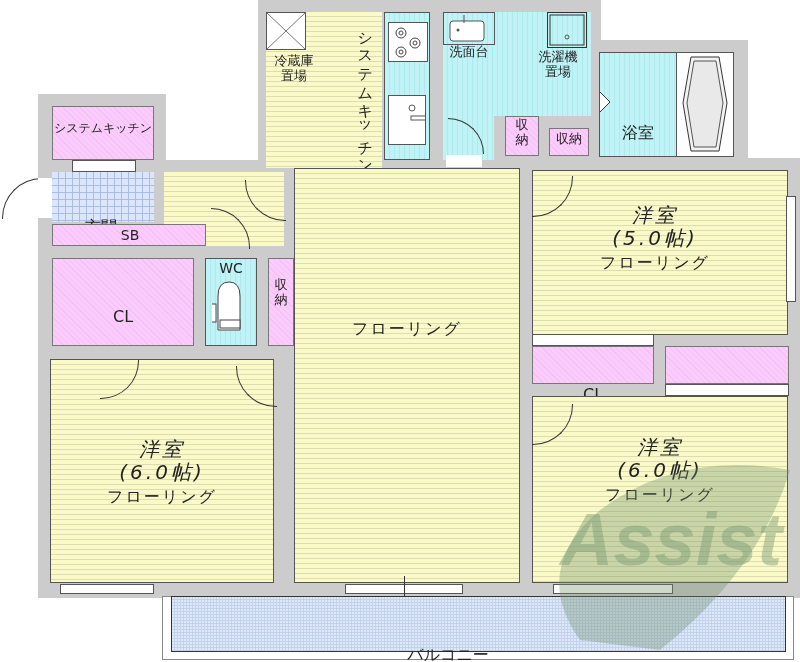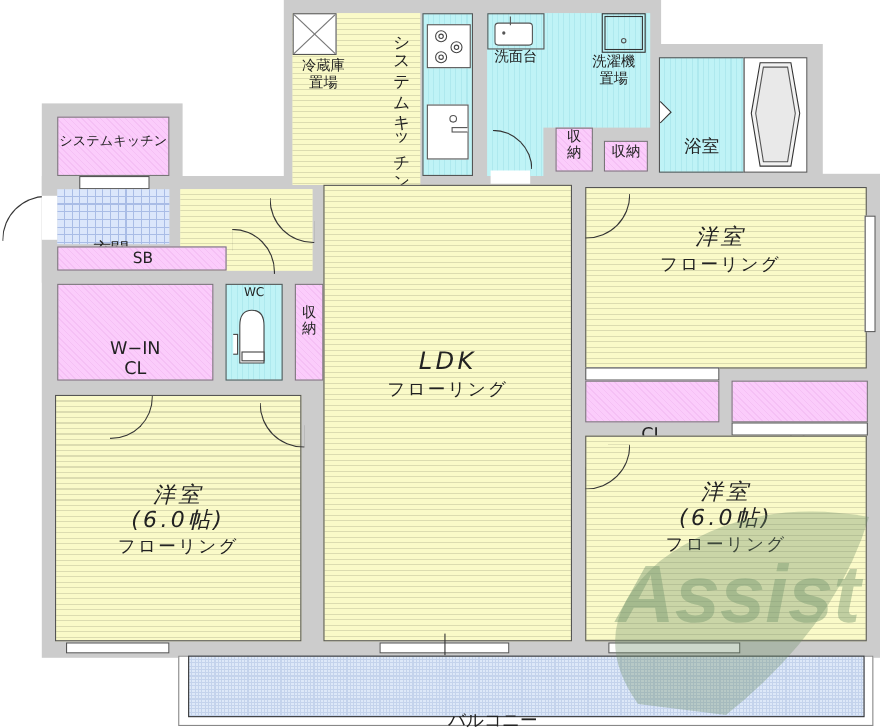--- a/index.html
+++ b/index.html
@@ -138,26 +138,25 @@
 
 <div class="abs floor" style="left:164px;top:172px;width:120px;height:74px;"></div>
 <div class="door-arc" style="left:245px;top:180px;width:40px;height:40px;border-width:0 0 1px 1px;border-radius:0 0 0 40px;"></div>
 <div class="door-arc" style="left:211px;top:208px;width:38px;height:40px;border-width:1px 1px 0 0;border-radius:0 40px 0 0;"></div>
 
 <div class="abs storage" style="left:52px;top:224px;width:154px;height:22px;"></div>
 <div class="lbl lbl-sm" style="left:100px;top:227px;width:60px;font-size:14px;">SB</div>
 
 <div class="abs storage" style="left:52px;top:258px;width:142px;height:88px;"></div>
 <div class="lbl lbl-mid" style="left:60px;top:276px;width:126px;letter-spacing:0;">
-  <div>W−IN</div>
   <div>CL</div>
 </div>
 
 <div class="abs wet" style="left:205px;top:258px;width:52px;height:88px;border:1px solid #555;"></div>
-<div class="lbl lbl-sm" style="left:205px;top:260px;width:52px;font-size:11px;">WC</div>
+<div class="lbl lbl-sm" style="left:205px;top:260px;width:52px;font-size:14px;">WC</div>
 <svg class="abs" width="34" height="54" style="left:212px;top:280px;">
   <path d="M6,50 L6,16 Q6,2 17,2 Q28,2 28,16 L28,50 Z" fill="#fff" stroke="#444"></path>
   <rect x="-2" y="24" width="6" height="18" fill="#fff" stroke="#444"></rect>
   <rect x="8" y="40" width="20" height="8" fill="#fff" stroke="#444"></rect>
 </svg>
 
 <div class="abs storage" style="left:268px;top:258px;width:26px;height:88px;"></div>
 <div class="lbl lbl-sm" style="left:268px;top:278px;width:26px;">
   <div>収</div>
   <div>納</div>
@@ -168,30 +167,30 @@
 <div class="door-arc" style="left:236px;top:366px;width:40px;height:40px;border-width:0 0 1px 1px;border-radius:0 0 0 40px;"></div>
 <div class="lbl" style="left:62px;top:438px;width:200px;">
   <div class="lbl-big" style="position:static;">洋室</div>
   <div class="lbl-big" style="position:static;">(6.0帖)</div>
   <div class="lbl-mid" style="position:static;margin-top:4px;">フローリング</div>
 </div>
 <div class="window" style="left:60px;top:584px;width:94px;height:10px;"></div>
 
 <div class="abs floor" style="left:294px;top:168px;width:226px;height:415px;border:1px solid #555;"></div>
 <div class="lbl" style="left:300px;top:316px;width:214px;">
-  <div class="lbl-big" style="position:static;font-size:22px;">LDK</div>
   <div class="lbl-mid" style="position:static;margin-top:4px;">フローリング</div>
 </div>
 <div class="window" style="left:345px;top:584px;width:118px;height:10px;"></div>
 <div class="abs" style="left:404px;top:576px;width:1px;height:26px;background:#333;"></div>
 
 <div class="abs floor" style="left:532px;top:170px;width:256px;height:165px;border:1px solid #555;"></div>
 <div class="door-arc" style="left:532px;top:176px;width:40px;height:40px;border-width:0 1px 1px 0;border-radius:0 0 40px 0;"></div>
 <div class="lbl" style="left:555px;top:204px;width:200px;">
   <div class="lbl-big" style="position:static;">洋室</div>
+  <div class="lbl-big" style="position:static;">(5.0帖)</div>
   <div class="lbl-mid" style="position:static;margin-top:4px;">フローリング</div>
 </div>
 <div class="window" style="left:786px;top:196px;width:10px;height:106px;"></div>
 
 <div class="window" style="left:532px;top:334px;width:122px;height:12px;"></div>
 <div class="abs storage" style="left:532px;top:346px;width:122px;height:38px;"></div>
 <div class="lbl lbl-mid" style="left:532px;top:354px;width:122px;letter-spacing:0;">CL</div>
 <div class="abs storage" style="left:665px;top:346px;width:124px;height:38px;"></div>
 <div class="lbl lbl-mid" style="left:665px;top:354px;width:124px;letter-spacing:0;">CL</div>
 <div class="window" style="left:665px;top:384px;width:124px;height:12px;"></div>

